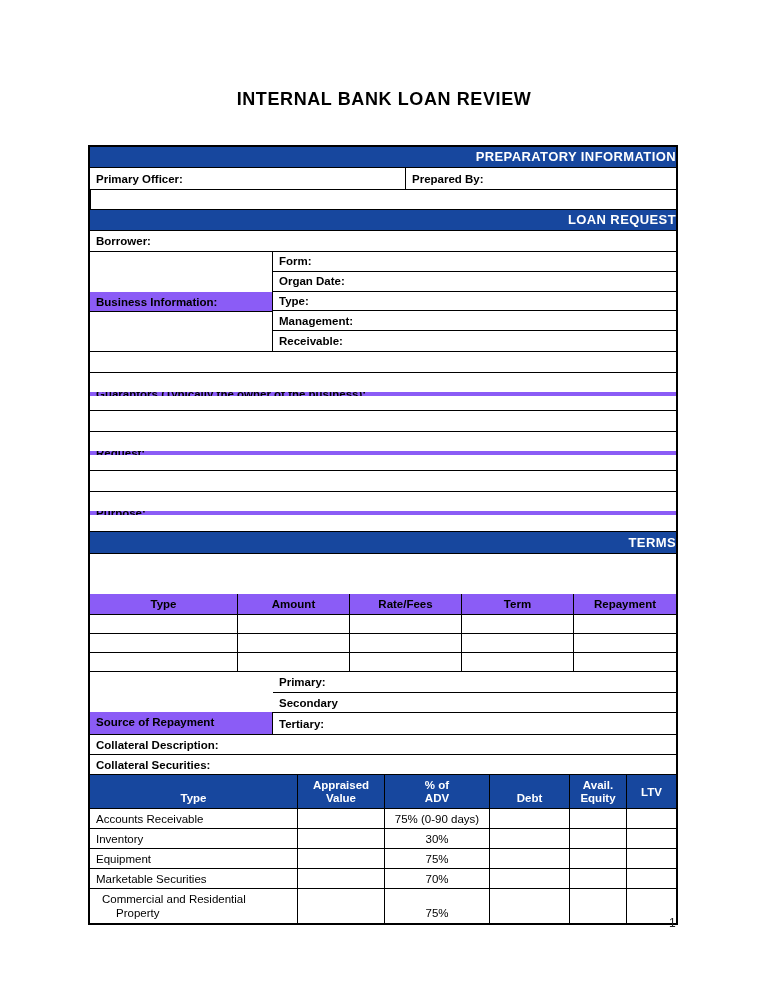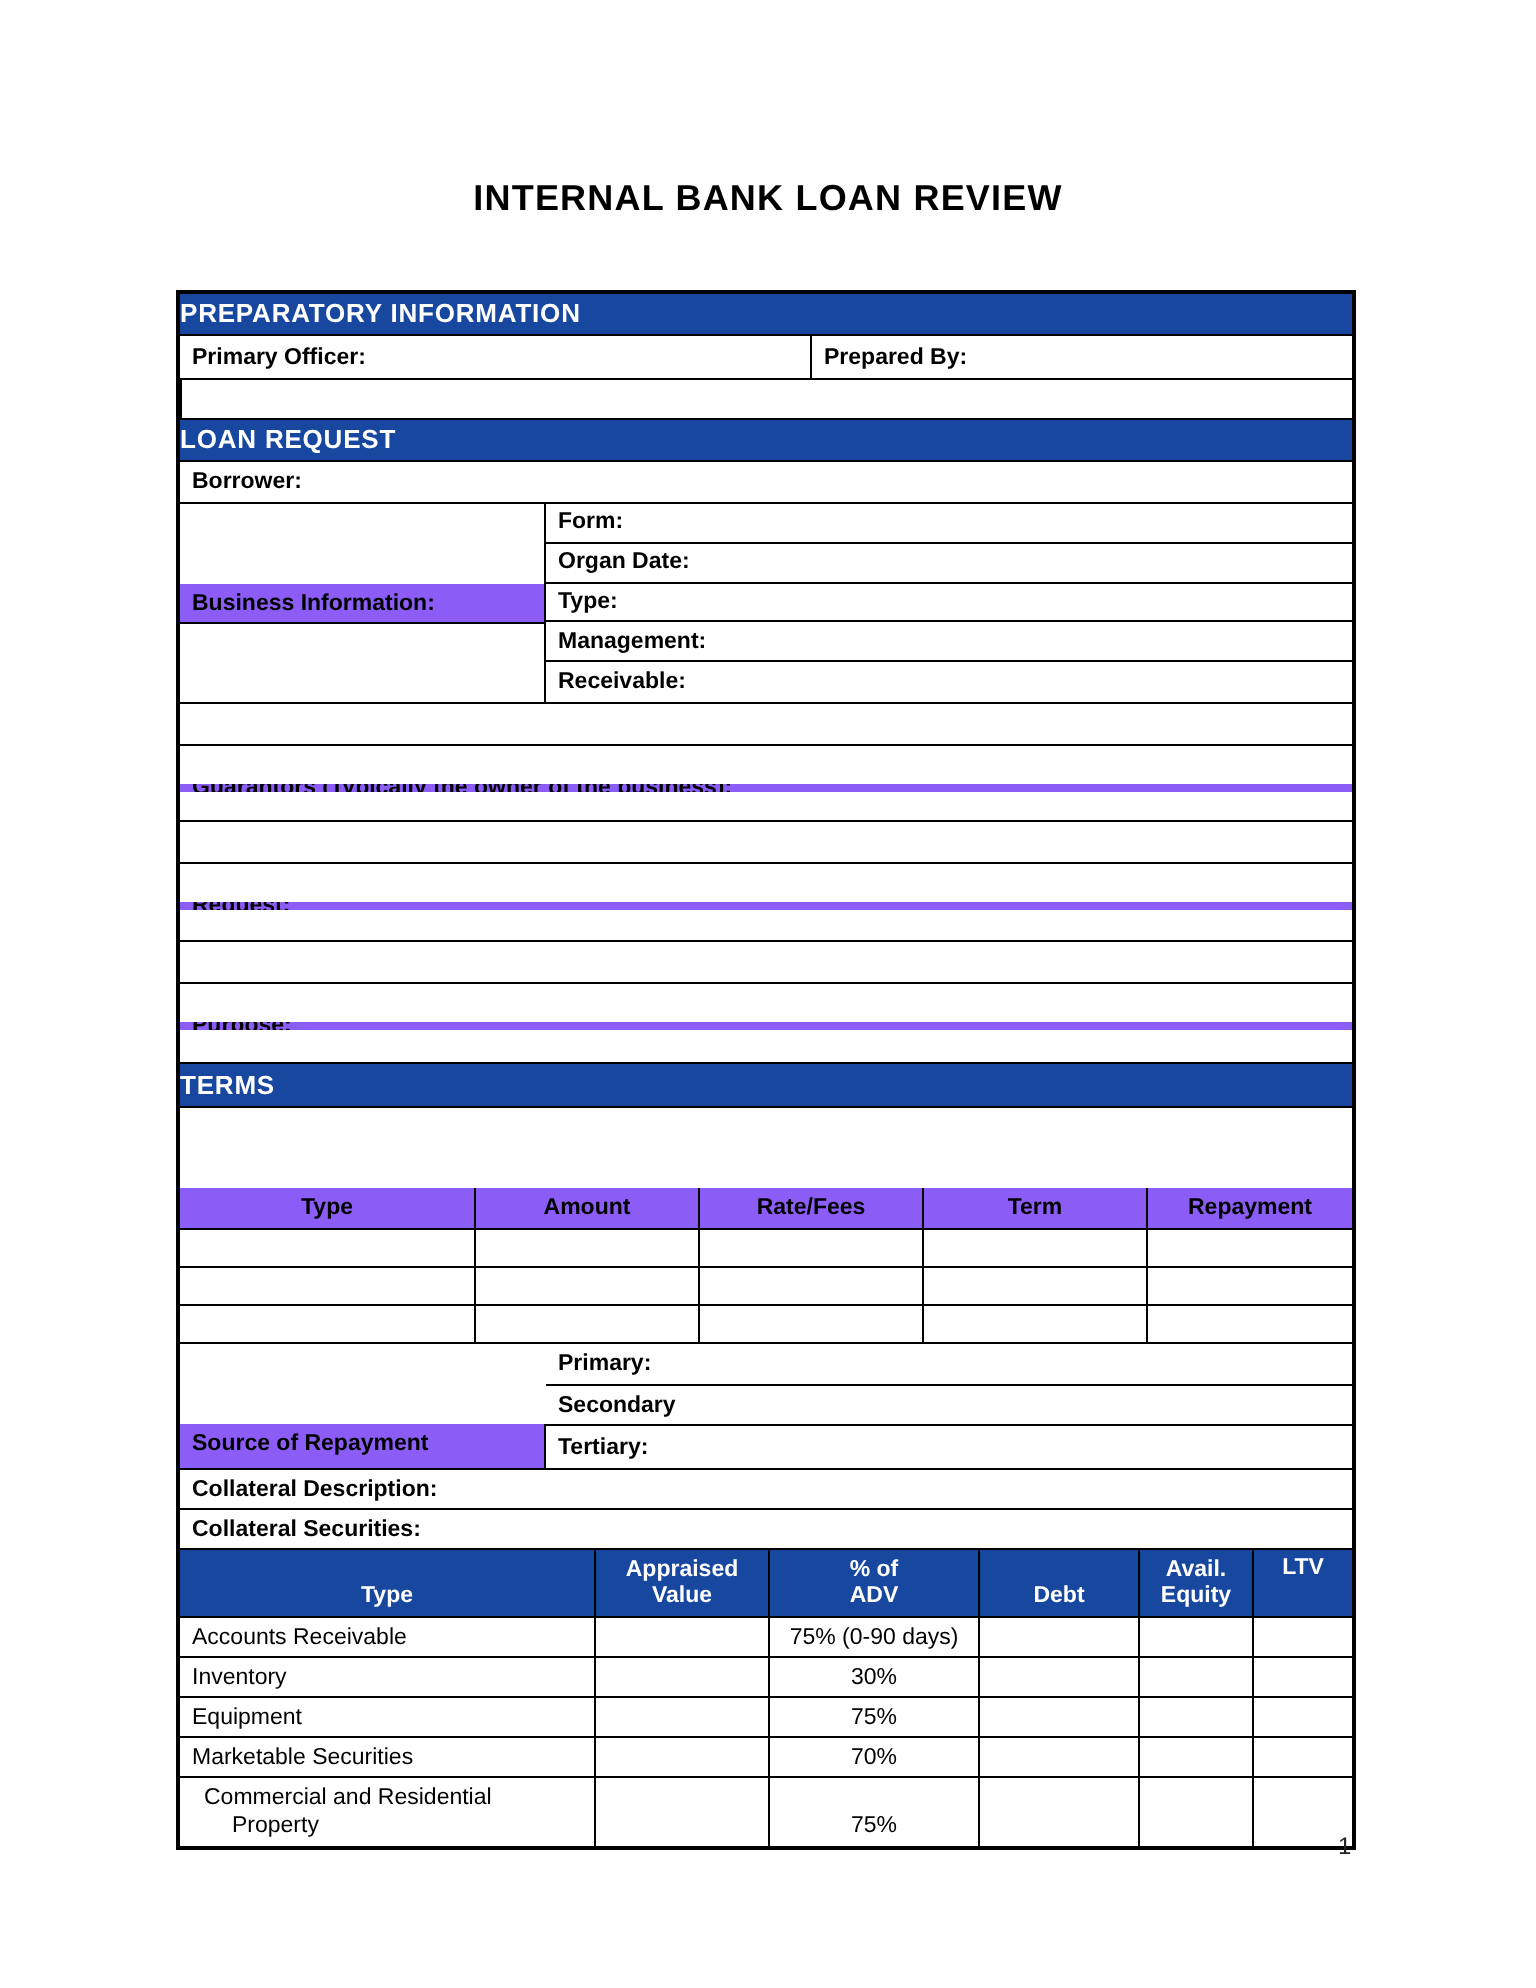--- a/index.html
+++ b/index.html
@@ -11,21 +11,21 @@
     position:absolute; top:89px; left:0; width:768px; text-align:center;
     font-size:18px; font-weight:bold; letter-spacing:0.6px;
   }
   .form {
     position:absolute; top:145px; left:88px; width:590px;
     border:2px solid #000; box-sizing:border-box; background:#fff;
     font-size:11.5px;
   }
   .bar {
     background:#17479E; color:#fff; font-weight:bold; font-size:13px;
-    text-align:left; height:21px; line-height:20px; letter-spacing:0.4px;
+    text-align:right; height:21px; line-height:20px; letter-spacing:0.4px;
     border-bottom:1px solid #000; box-sizing:border-box;
   }
   .row { display:flex; border-bottom:1px solid #000; box-sizing:border-box; }
   .row.nob { border-bottom:none; }
   .cell {
     box-sizing:border-box; padding:2px 6px; display:flex; align-items:center;
     overflow:hidden;
   }
   .cell.bl { border-left:1px solid #000; }
   .label { font-weight:bold; }
@@ -41,21 +41,21 @@
   .c1{width:207px}.c2{width:87px}.c3{width:105px}.c4{width:80px}.c5{width:57px}
   
   .vcol { display:flex; flex-direction:column; box-sizing:border-box; }
   .vcol > .cell { border-bottom:1px solid #000; }
   .vcol > .cell:last-child { border-bottom:none; }
   
   .chead { background:#17479E; color:#fff; font-weight:bold; height:34px; }
   .chead .cell { flex-direction:column; justify-content:center; line-height:13px;
     text-align:center; align-items:center; padding:2px 3px; }
   .chead .cell.abot { justify-content:flex-end; padding-bottom:3px; }
-  .chead .cell.atop { justify-content:flex-start; padding-top:3px; }
+  .chead .cell.atop { justify-content:center; padding-top:3px; }
   .hwrap { display:inline-block; }
   .hw-adv { max-width:44px; }
   .hw-av  { max-width:60px; }
   .hw-eq  { max-width:44px; }
   .indent2 { padding-left:20px; text-indent:-14px; display:block; line-height:14px; }
   .bot { align-items:flex-end; padding-bottom:4px; }
   .pagenum {
     position:absolute; left:669px; top:916px; font-size:12px; color:#222;
   }
 </style>

